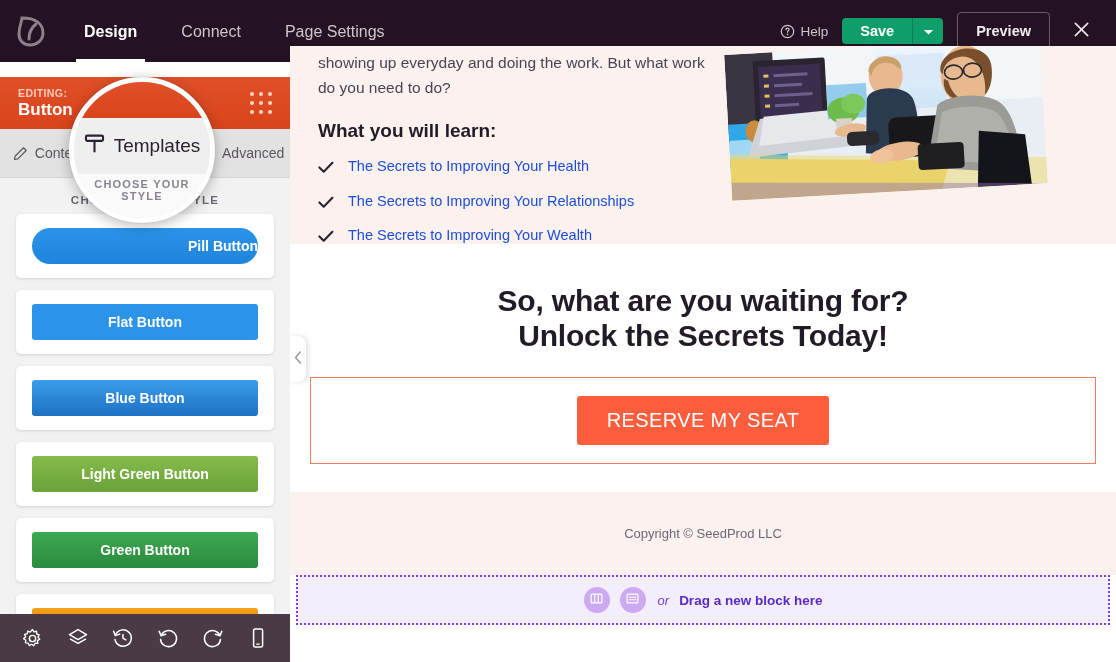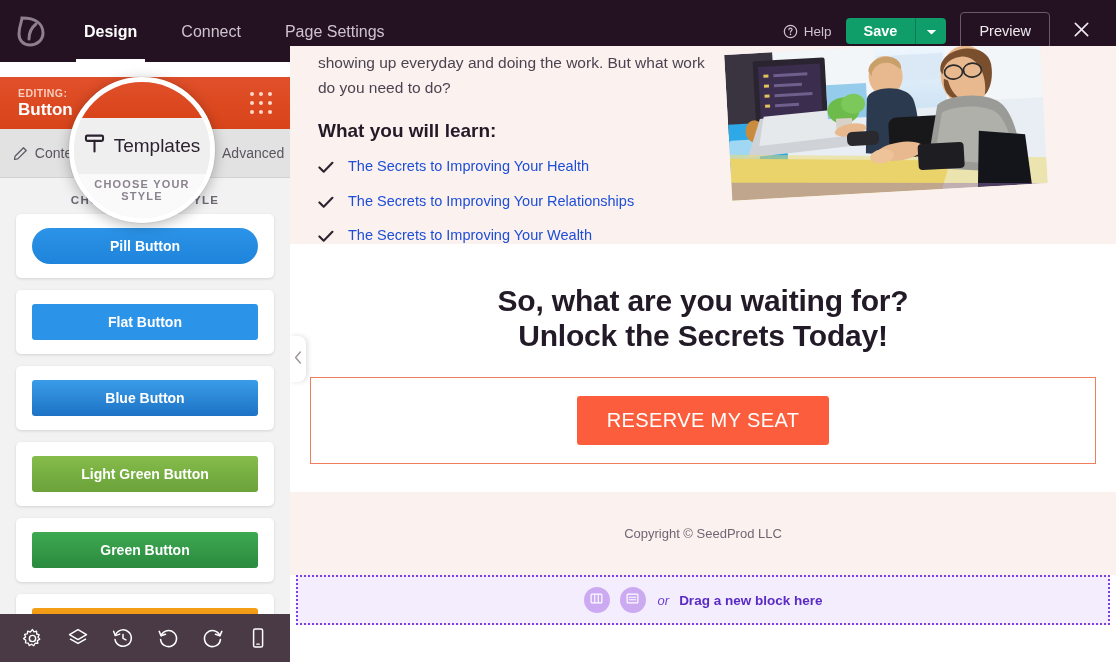--- a/index.html
+++ b/index.html
@@ -37,21 +37,21 @@
   .save-btn{
     background:#0f9d6a;color:#fff;font-size:14.5px;font-weight:bold;
     display:flex;align-items:center;justify-content:center;padding:0 18px;cursor:pointer;
   }
   .save-caret{
     background:#0f9d6a;width:30px;display:flex;align-items:center;justify-content:center;cursor:pointer;
     border-left:1px solid #0b7d54;
   }
   .preview-btn{
     height:38px;box-sizing:border-box;border:1px solid #6a5a68;border-radius:4px;
-    color:#f0eaef;font-size:14.5px;display:flex;align-items:center;padding:0 18px;cursor:pointer;
+    color:#f0eaef;font-size:14.5px;display:flex;align-items:center;padding:0 18px;cursor:pointer;font-weight:bold;
   }
   .close-btn{width:34px;height:38px;display:flex;align-items:center;justify-content:center;cursor:pointer;}
 
   
   .sidebar{
     position:absolute;left:0;top:77px;width:290px;height:600px;background:#f2f2f2;overflow:hidden;
   }
   .editing-header{
     position:relative;height:52px;background:#dd4b1f;display:flex;align-items:center;
     padding:0 18px;box-sizing:border-box;
@@ -268,21 +268,21 @@
           </svg>
         </span>
         <span>Advanced</span>
       </div>
     </div>
 
     <div class="choose-style">CHOOSE YOUR STYLE</div>
 
     <div class="tpl-list">
       <div class="tpl-card">
-        <div class="tpl-btn pill" id="tpl0" style="background: linear-gradient(rgb(43, 147, 232) 0%, rgb(31, 132, 219) 100%);">Pill Button</div>
+        <div class="tpl-btn pill" id="tpl0" style="background: linear-gradient(rgb(43, 147, 232) 0%, rgb(31, 132, 219) 100%); text-align: right;">Pill Button</div>
       </div>
       <div class="tpl-card">
         <div class="tpl-btn sq" id="tpl1" style="background: linear-gradient(rgb(43, 147, 232) 0%, rgb(43, 147, 232) 100%);">Flat Button</div>
       </div>
       <div class="tpl-card">
         <div class="tpl-btn sq" id="tpl2" style="background: linear-gradient(rgb(58, 157, 233) 0%, rgb(29, 114, 196) 100%);">Blue Button</div>
       </div>
       <div class="tpl-card">
         <div class="tpl-btn sq" id="tpl3" style="background: linear-gradient(rgb(133, 188, 74) 0%, rgb(107, 162, 58) 100%);">Light Green Button</div>
       </div>

